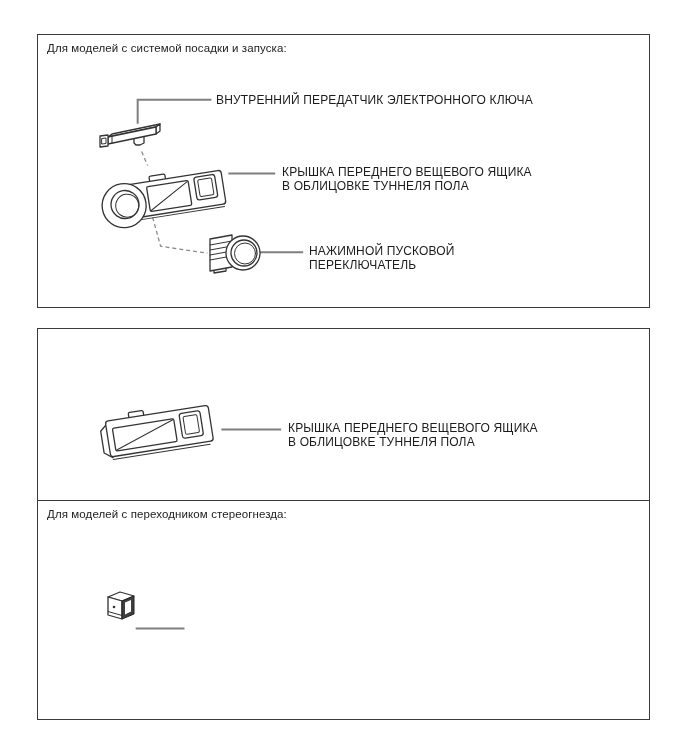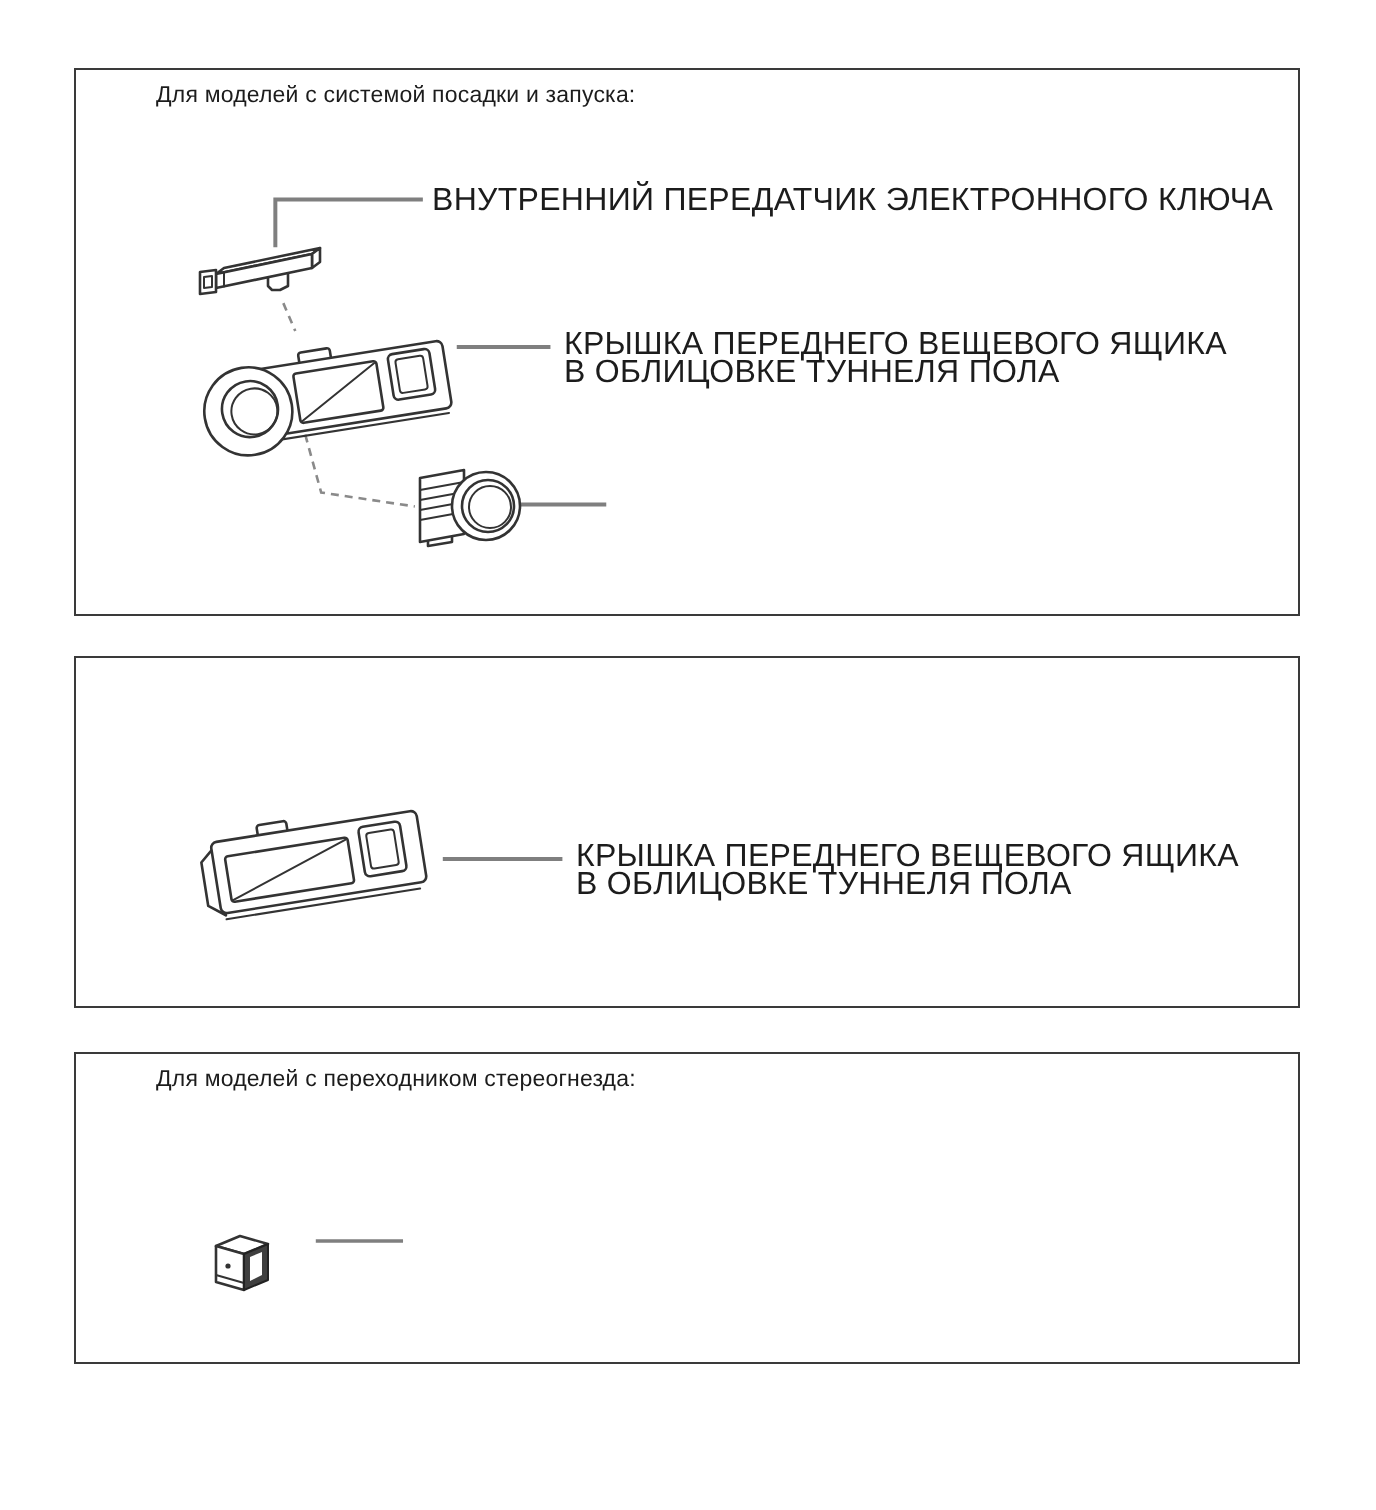--- a/index.html
+++ b/index.html
@@ -6,29 +6,29 @@
   #stage{
     position:relative;width:688px;height:755px;background:#ffffff;
     font-family:"Liberation Sans", sans-serif;color:#1c1c1c;overflow:hidden;
   }
   .section-box{
     position:absolute;left:37px;width:613px;background:#ffffff;
     border:1.5px solid #3a3a3a;box-sizing:border-box;
   }
   #box-1{top:34px;height:274px;}
   #box-2{top:328px;height:176px;}
-  #box-3{top:526px;height:156px;}
+  #box-3{top:500px;height:220px;}
   .section-header{
     position:absolute;left:9px;top:7px;font-size:11.5px;color:#1c1c1c;
-    white-space:nowrap;letter-spacing:0.1px;margin-left:31px;
+    white-space:nowrap;letter-spacing:0.1px;
   }
   .lines{position:absolute;left:0;top:0;width:100%;height:100%;pointer-events:none;}
   .part-svg{position:absolute;}
   .part-label{
-    position:absolute;font-size:16px;line-height:13.5px;color:#1c1c1c;
+    position:absolute;font-size:12px;line-height:13.5px;color:#1c1c1c;
     white-space:nowrap;letter-spacing:0.15px;
   }
   .leader{stroke:#7f7f7f;stroke-width:2;fill:none;}
   .dash{stroke:#8a8a8a;stroke-width:1.3;fill:none;stroke-dasharray:4 3;}
   .ol{stroke:#333333;stroke-width:1.3;fill:#ffffff;stroke-linejoin:round;stroke-linecap:round;}
   .ol-thin{stroke:#333333;stroke-width:1;fill:none;stroke-linejoin:round;stroke-linecap:round;}
   .dark{stroke:#222222;stroke-width:1;fill:#3f3f3f;stroke-linejoin:round;}
 </style>
 </head>
 <body>
@@ -82,20 +82,24 @@
       <circle class="ol" cx="41" cy="24" r="17"></circle>
       <circle class="ol" cx="42" cy="24" r="13"></circle>
       <circle class="ol-thin" cx="43" cy="24.5" r="10.5"></circle>
     </svg>
 
     <div class="part-label" style="left:178px;top:59px">ВНУТРЕННИЙ ПЕРЕДАТЧИК ЭЛЕКТРОННОГО КЛЮЧА</div>
     <div class="part-label" style="left:244px;top:131px">
       <div>КРЫШКА ПЕРЕДНЕГО ВЕЩЕВОГО ЯЩИКА</div>
       <div>В ОБЛИЦОВКЕ ТУННЕЛЯ ПОЛА</div>
     </div>
+    <div class="part-label" style="left:271px;top:210px">
+      <div>НАЖИМНОЙ ПУСКОВОЙ</div>
+      <div>ПЕРЕКЛЮЧАТЕЛЬ</div>
+    </div>
   </div>
 
   <div class="section-box" id="box-2">
 
     <svg class="lines" viewBox="0 0 613 173">
       <line class="leader" x1="184" y1="100" x2="244" y2="100"></line>
     </svg>
 
     <svg class="part-svg" style="left:60px;top:66px" width="124" height="82" viewBox="0 0 124 82">
       <g transform="rotate(-9 62 40)">

